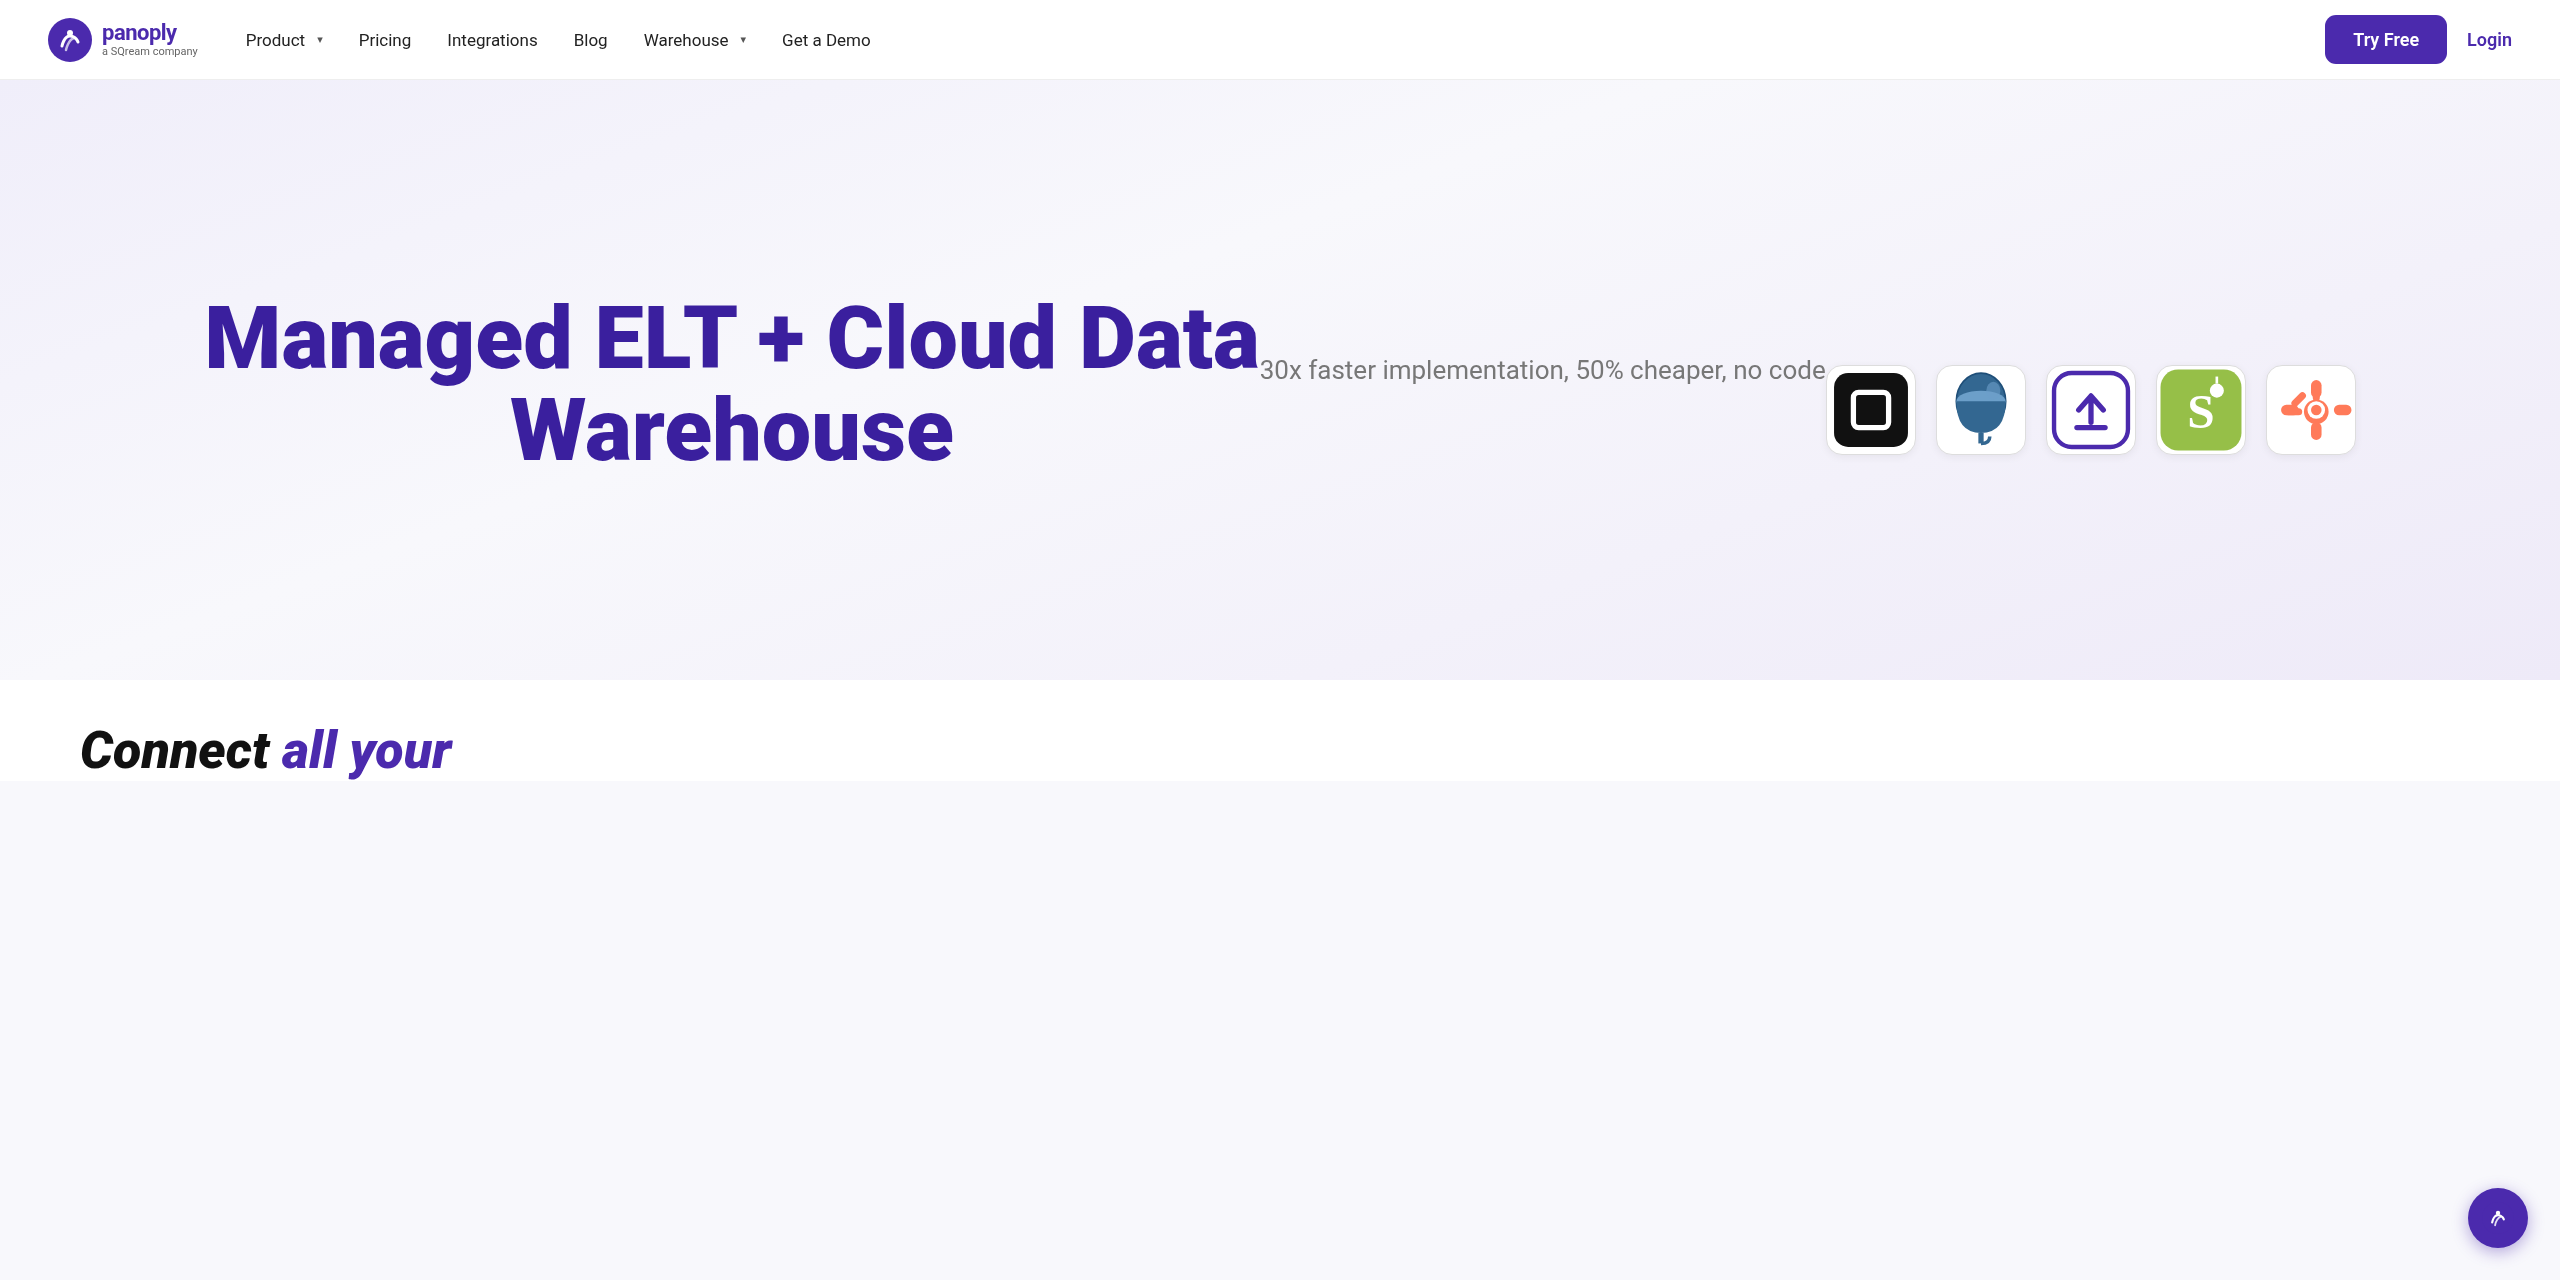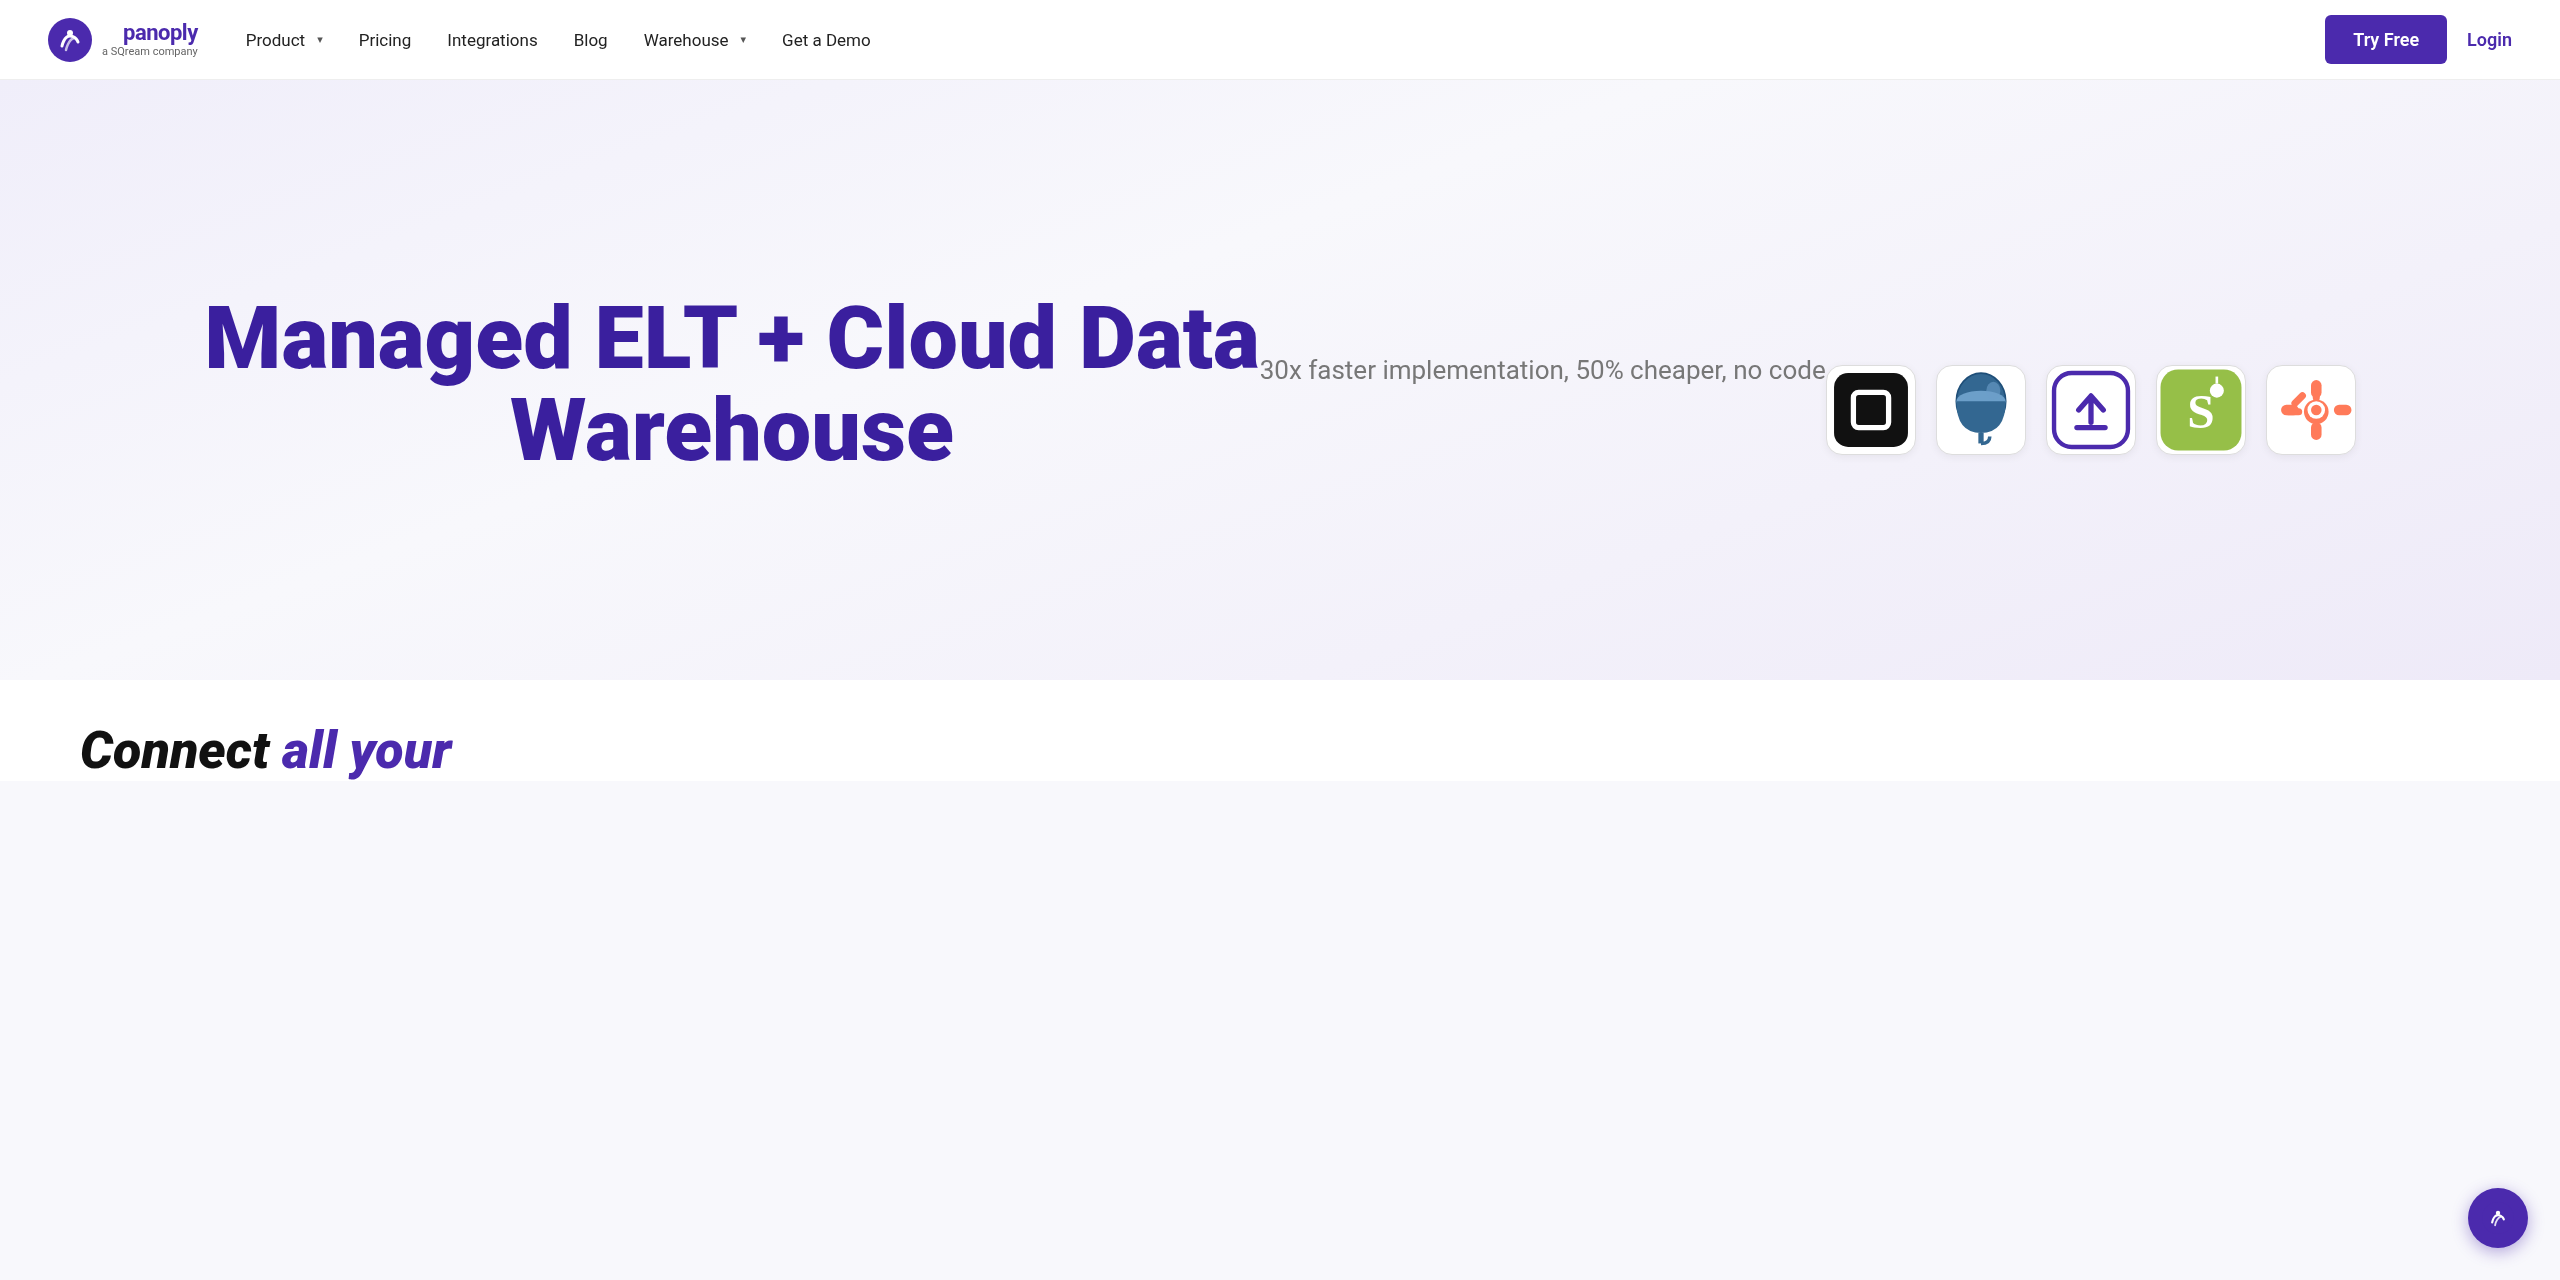--- a/index.html
+++ b/index.html
@@ -45,21 +45,20 @@
       display: flex;
       flex-direction: column;
       line-height: 1.1;
     }
 
     .logo-name {
       font-size: 22px;
       font-weight: 700;
       color: #4b2aad;
       letter-spacing: -0.5px;
-      text-align: right;
     }
 
     .logo-sub {
       font-size: 11px;
       color: #666;
       font-weight: 400;
     }
 
     .nav-links {
       display: flex;
@@ -87,21 +86,21 @@
       display: flex;
       align-items: center;
       gap: 20px;
       margin-left: auto;
     }
 
     .btn-try-free {
       background: #4b2aad;
       color: #fff;
       border: none;
-      border-radius: 6px;
+      border-radius: 11px;
       padding: 14px 28px;
       font-size: 18px;
       font-weight: 600;
       cursor: pointer;
       text-decoration: none;
     }
 
     .btn-login {
       background: none;
       border: none;

